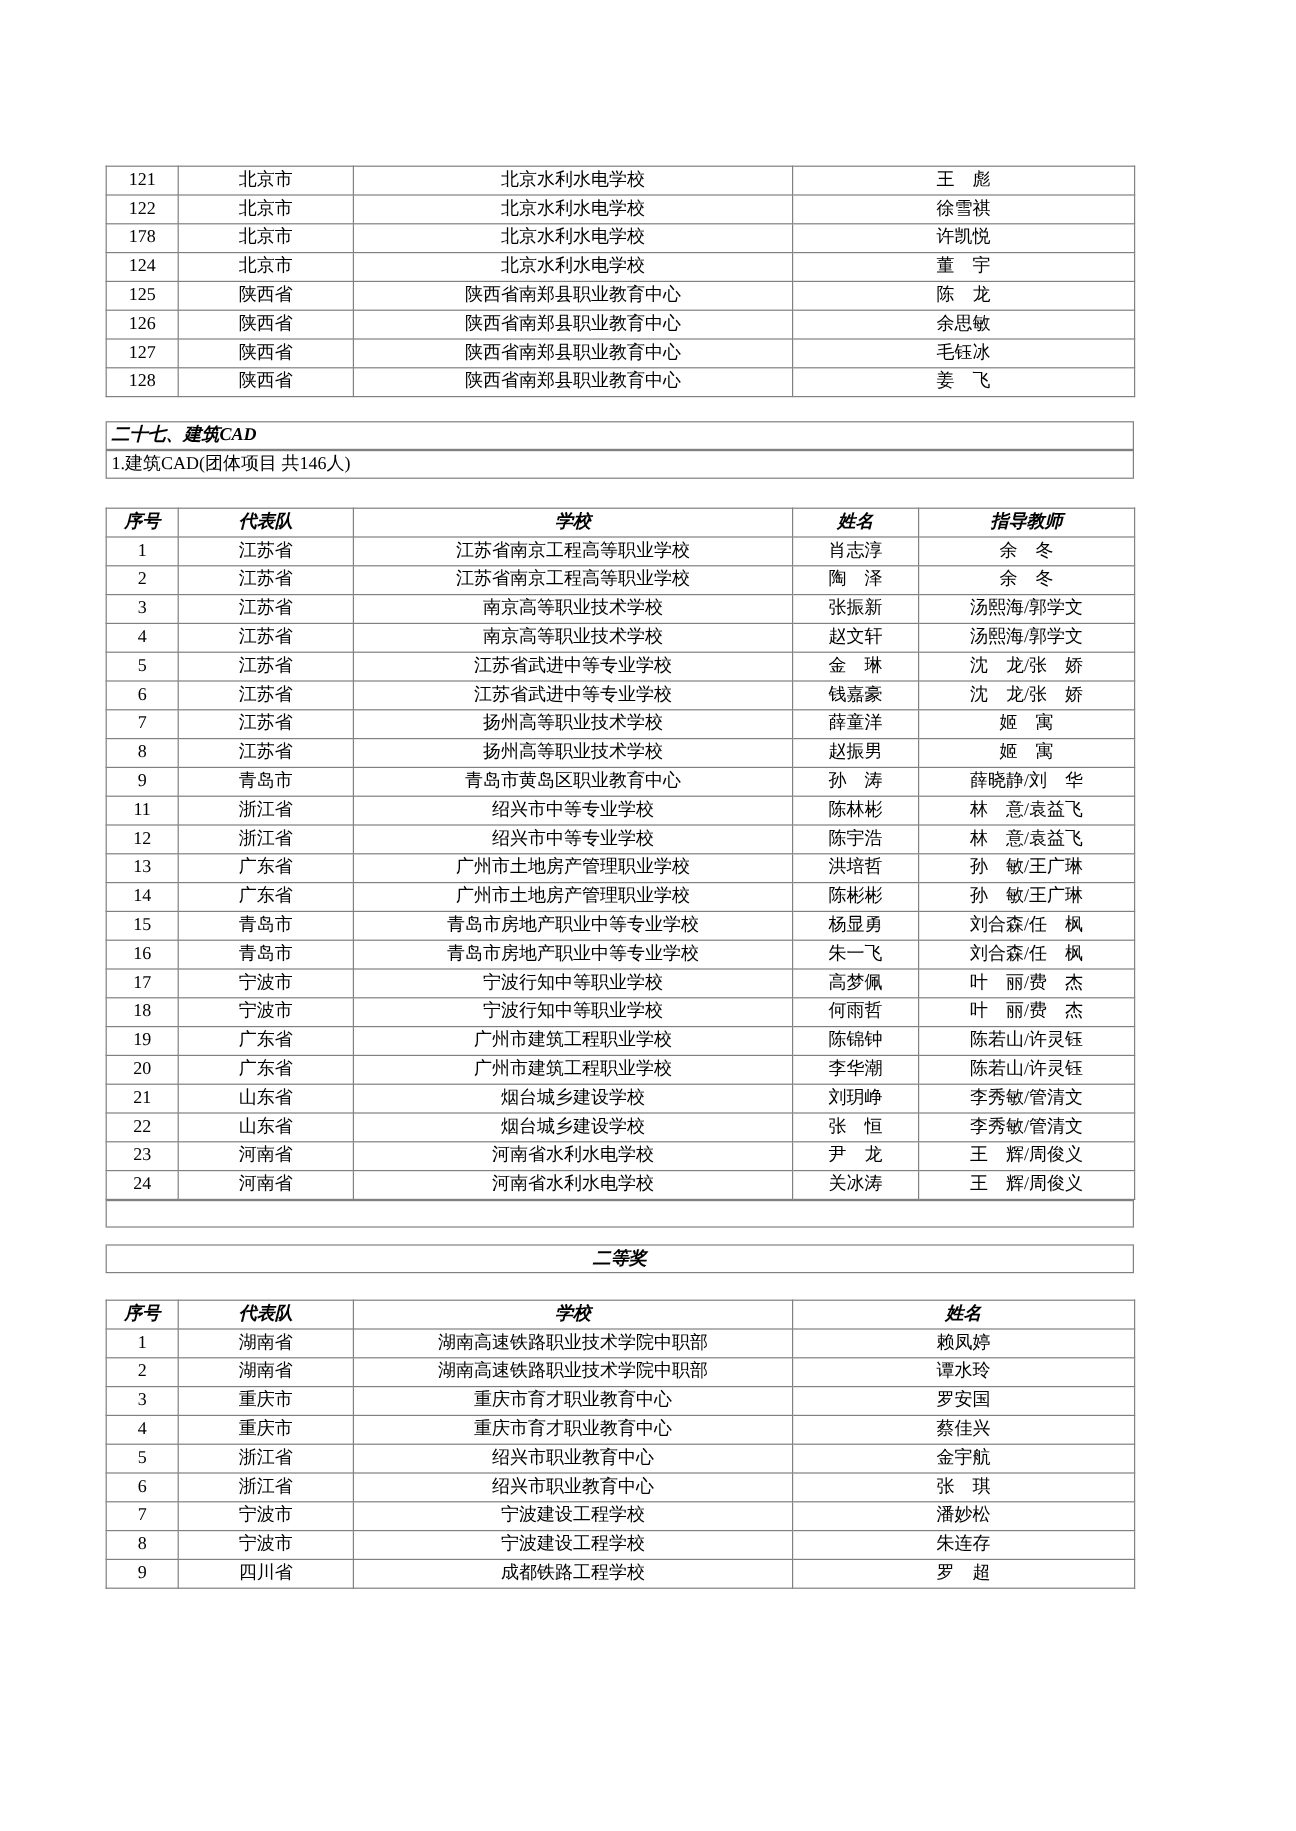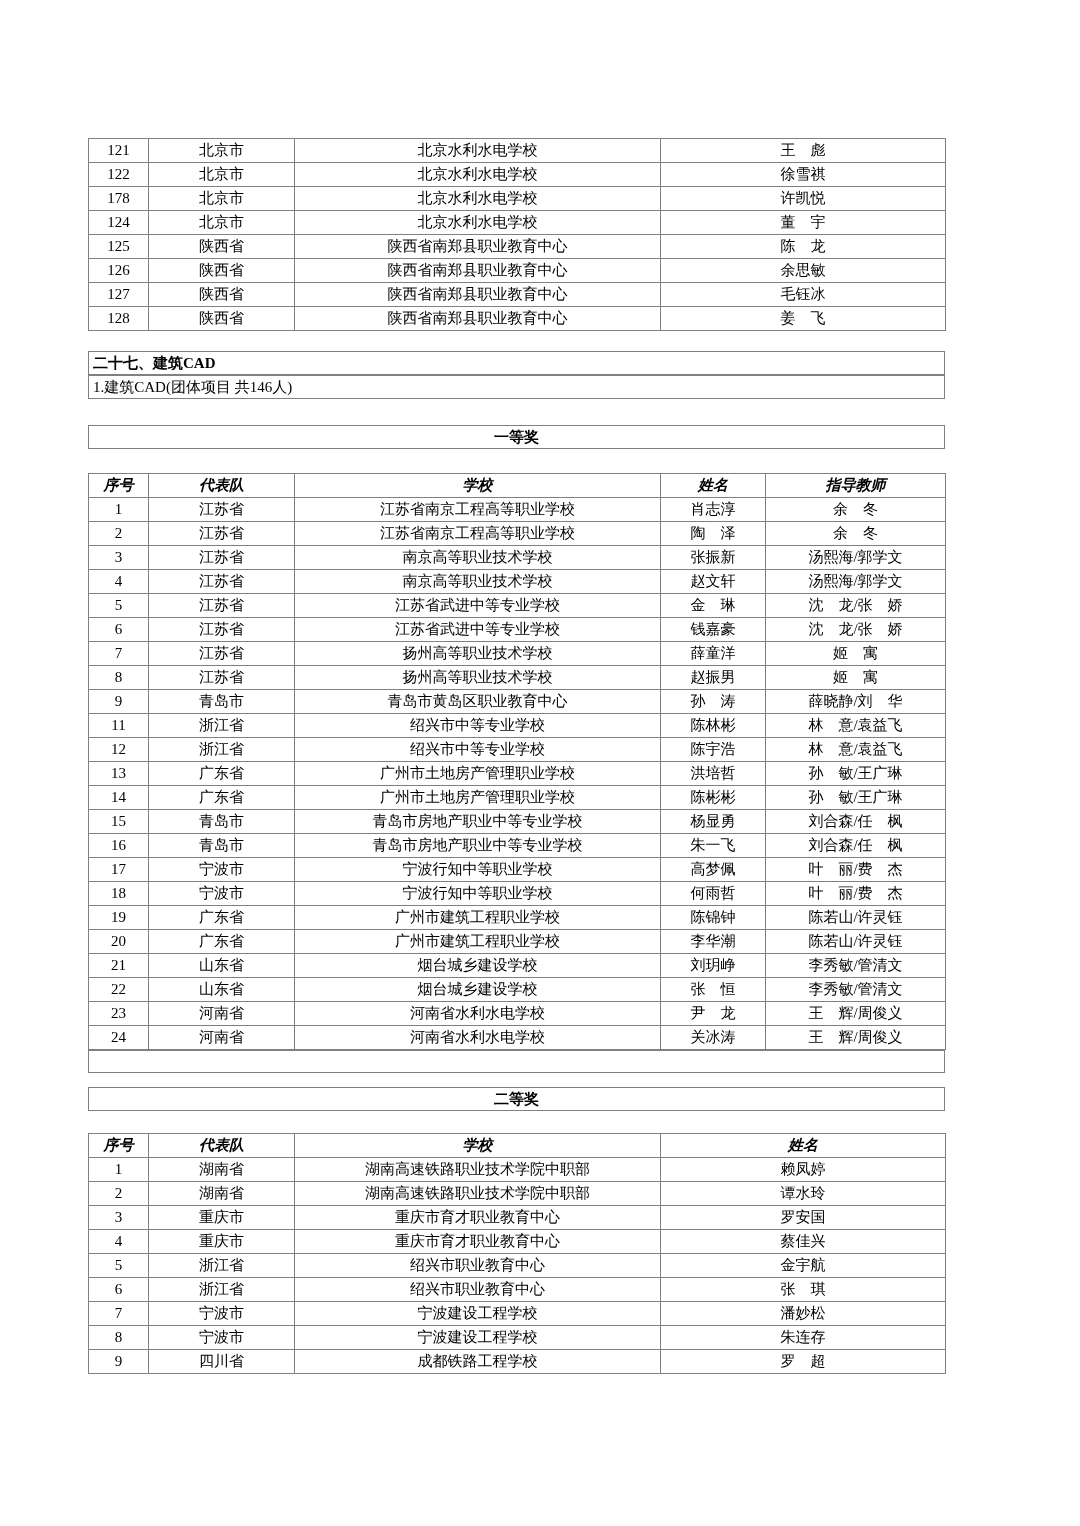--- a/index.html
+++ b/index.html
@@ -39,21 +39,21 @@
     height: 24px;
     font-size: 15px;
     line-height: 22px;
     display: flex;
     align-items: center;
     justify-content: center;
     overflow: hidden;
     white-space: nowrap;
   }
   .box.left { justify-content: flex-start; padding-left: 4px; }
-  .bold { font-weight: bold; }
+  .bold { font-weight: bold; font-style: italic; }
   .spacer-row { height: 23px; }
   .mt20 { margin-top: 20px; }
   .mt26 { margin-top: 26px; }
   .mt24 { margin-top: 24px; }
   .mt14 { margin-top: 14px; }
   .mt22 { margin-top: 22px; }
 </style>
 </head>
 <body style="background: rgb(255, 255, 255);">
 
@@ -114,21 +114,20 @@
           <td>陕西省</td>
           <td>陕西省南郑县职业教育中心</td>
           <td>姜　飞</td>
         </tr>
       </tbody>
   </table>
 
   <div class="box left bold mt20">二十七、建筑CAD</div>
   <div class="box left">1.建筑CAD(团体项目  共146人)</div>
 
-  <div class="box bold mt26">一等奖</div>
 
   <table class="mt24">
     <colgroup>
       <col style="width:60px">
         <col style="width:146px">
         <col style="width:366px">
         <col style="width:105px">
         <col style="width:180px">
     </colgroup>
     <thead>

